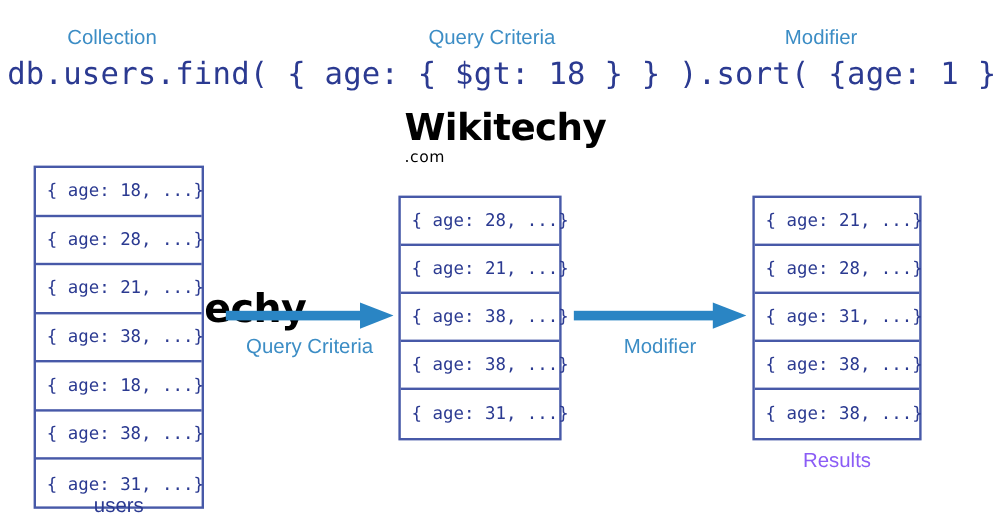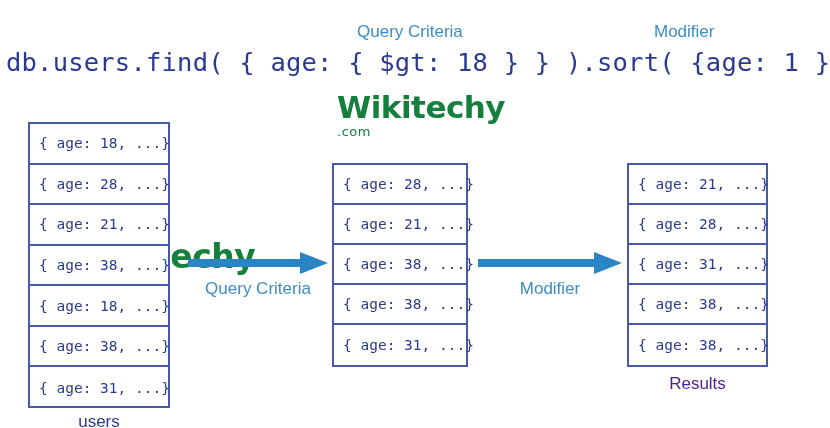--- a/index.html
+++ b/index.html
@@ -21,21 +21,21 @@
     position: absolute;
     left: 0;
     top: 0;
     width: 830px;
     height: 428px;
   }
 
   
   .watermark {
     position: absolute;
-    color: #15803d;
+    color: #000000;
     font-family: "DejaVu Sans", sans-serif;
     font-weight: bold;
     letter-spacing: -0.5px;
     user-select: none;
     pointer-events: none;
     line-height: 1;
   }
   .watermark .wm-main { display: block; }
   .watermark .wm-dom {
     display: block;
@@ -97,21 +97,21 @@
     color: #2b3a91;
     font-family: "DejaVu Sans Mono", monospace;
     font-size: 14.5px;
     white-space: nowrap;
     background: transparent;
   }
   .doc-row:last-child { border-bottom: none; }
 
   #column-users {
     left: 28px;
-    top: 122px;
+    top: 138px;
     width: 142px;
     height: 286px;
   }
   #column-users .doc-row { height: 40.571px; }
 
   #column-query-result {
     left: 332px;
     top: 163px;
     width: 136px;
     height: 204px;
@@ -122,21 +122,21 @@
     left: 627px;
     top: 163px;
     width: 141px;
     height: 204px;
   }
   #column-results .doc-row { height: 40px; }
 
   
   .column-caption {
     position: absolute;
-    color: #4c1d95;
+    color: #8b5cf6;
     font-size: 17px;
     font-family: "Liberation Sans", sans-serif;
     text-align: center;
     white-space: nowrap;
   }
   #caption-users {
     left: 28px;
     top: 412px;
     width: 142px;
     color: #2b3a91;
@@ -174,20 +174,21 @@
 
   <div class="watermark wm-top">
     <span class="wm-main">Wikitechy</span>
     <span class="wm-dom">.com</span>
   </div>
   <div class="watermark wm-mid">
     <span class="wm-main">Wikitechy</span>
     <span class="wm-dom">.com</span>
   </div>
 
+  <div class="annot-label" id="annot-collection">Collection</div>
   <div class="annot-label" id="annot-query">Query Criteria</div>
   <div class="annot-label" id="annot-modifier">Modifier</div>
 
   <div class="code-line">db.users.find( { age: { $gt: 18 } } ).sort( {age: 1 } )</div>
 
   <div class="doc-column" id="column-users">
     <div class="doc-row">{ age: 18, ...}</div>
     <div class="doc-row">{ age: 28, ...}</div>
     <div class="doc-row">{ age: 21, ...}</div>
     <div class="doc-row">{ age: 38, ...}</div>

